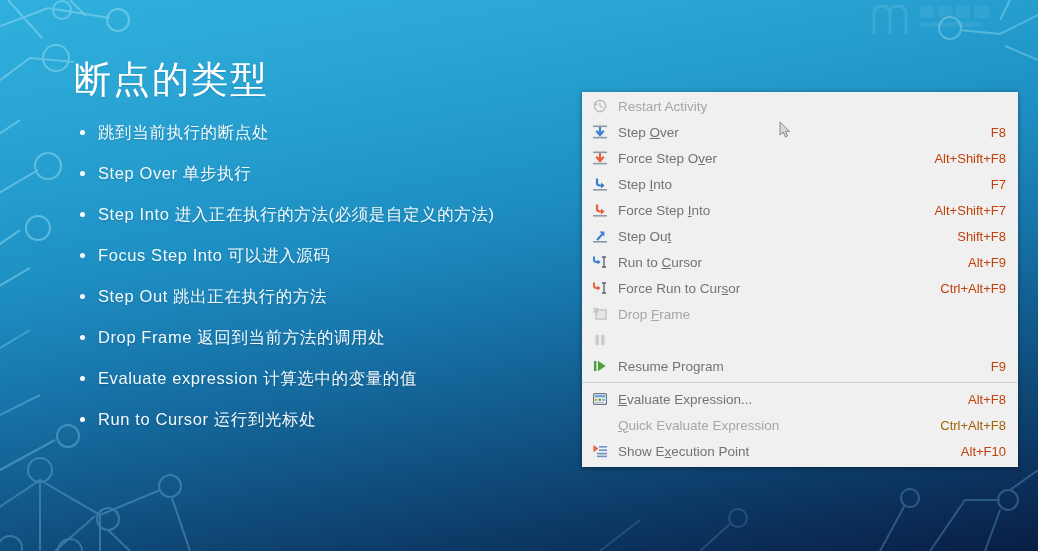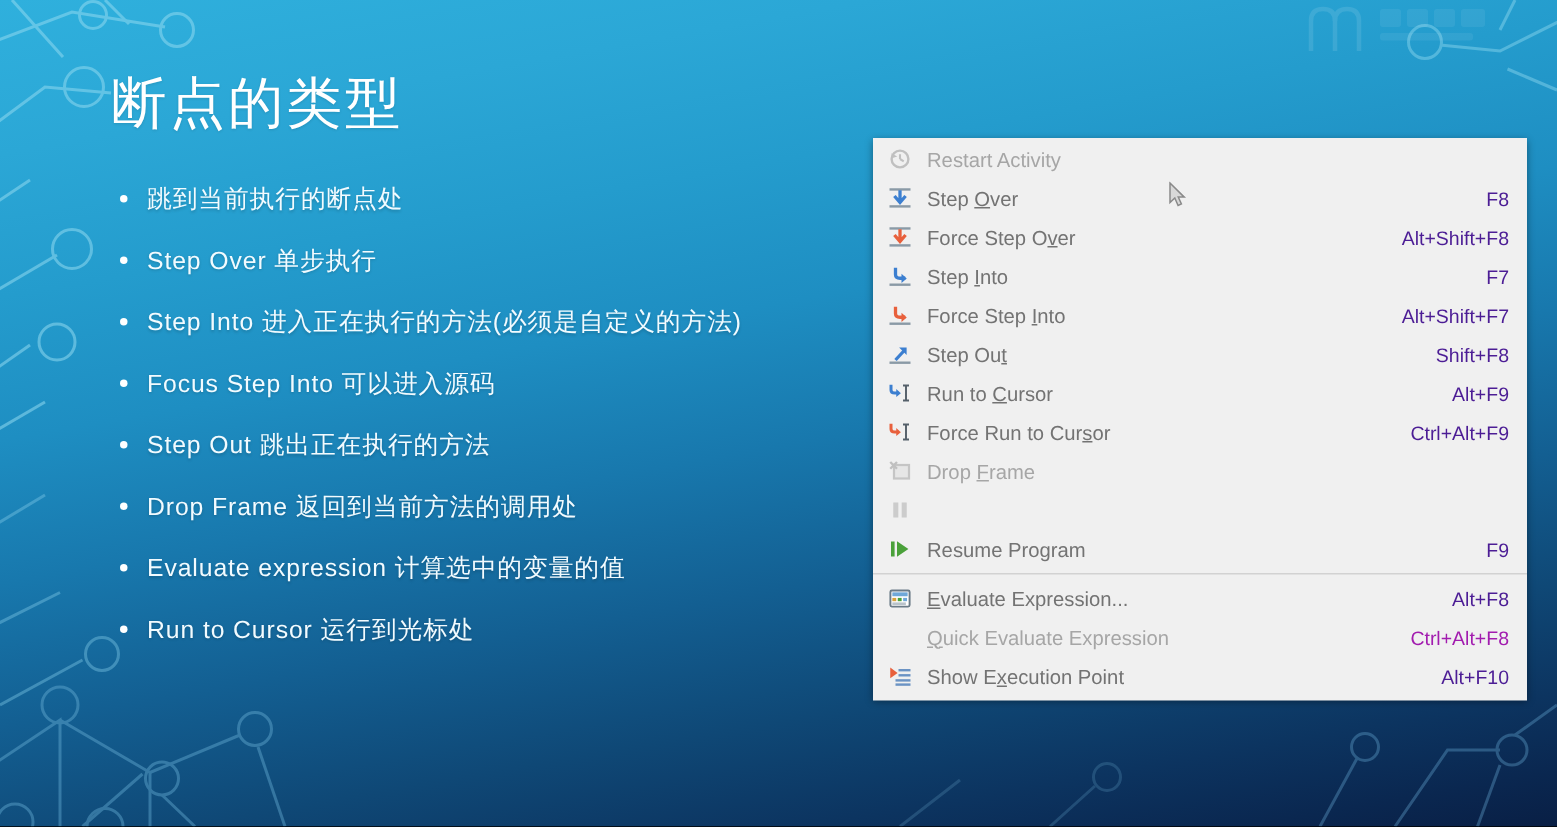--- a/index.html
+++ b/index.html
@@ -39,28 +39,27 @@
     right: 20px;
     width: 150px;
     height: 44px;
     opacity: 0.30;
     pointer-events: none;
   }
   
   #slide-title {
     position: absolute;
     left: 74px;
-    top: 48px;
+    top: 58px;
     font-size: 37px;
     line-height: 44px;
     color: #ffffff;
     letter-spacing: 2px;
     white-space: nowrap;
     text-shadow: 0 1px 2px rgba(0,0,0,0.12);
-    font-family: Liberation Serif, serif;
   }
   #bullets {
     position: absolute;
     left: 74px;
     top: 112px;
     width: 500px;
   }
   .bullet {
     position: relative;
     height: 41px;
@@ -114,25 +113,25 @@
     justify-content: center;
   }
   .menu-item .mi-label {
     flex: 1 1 auto;
     font-size: 13.5px;
     color: #737373;
   }
   .menu-item .mi-shortcut {
     flex: 0 0 auto;
     font-size: 13px;
-    color: #4c1d95;
+    color: #c2410c;
     padding-left: 20px;
   }
   .menu-item.disabled .mi-label { color: #a6a6a6; }
-  .menu-item.disabled .mi-shortcut { color: #a21caf; text-align: center; }
+  .menu-item.disabled .mi-shortcut { color: #a16207; text-align: center; }
   .menu-item.disabled .mi-icon { opacity: 0.45; filter: grayscale(1); }
   .menu-sep {
     height: 1px;
     background: #d2d2d2;
     margin: 3px 0 3px 0;
   }
   
   .mn { text-decoration: underline; text-underline-offset: 1px; }
   
   #cursor {

